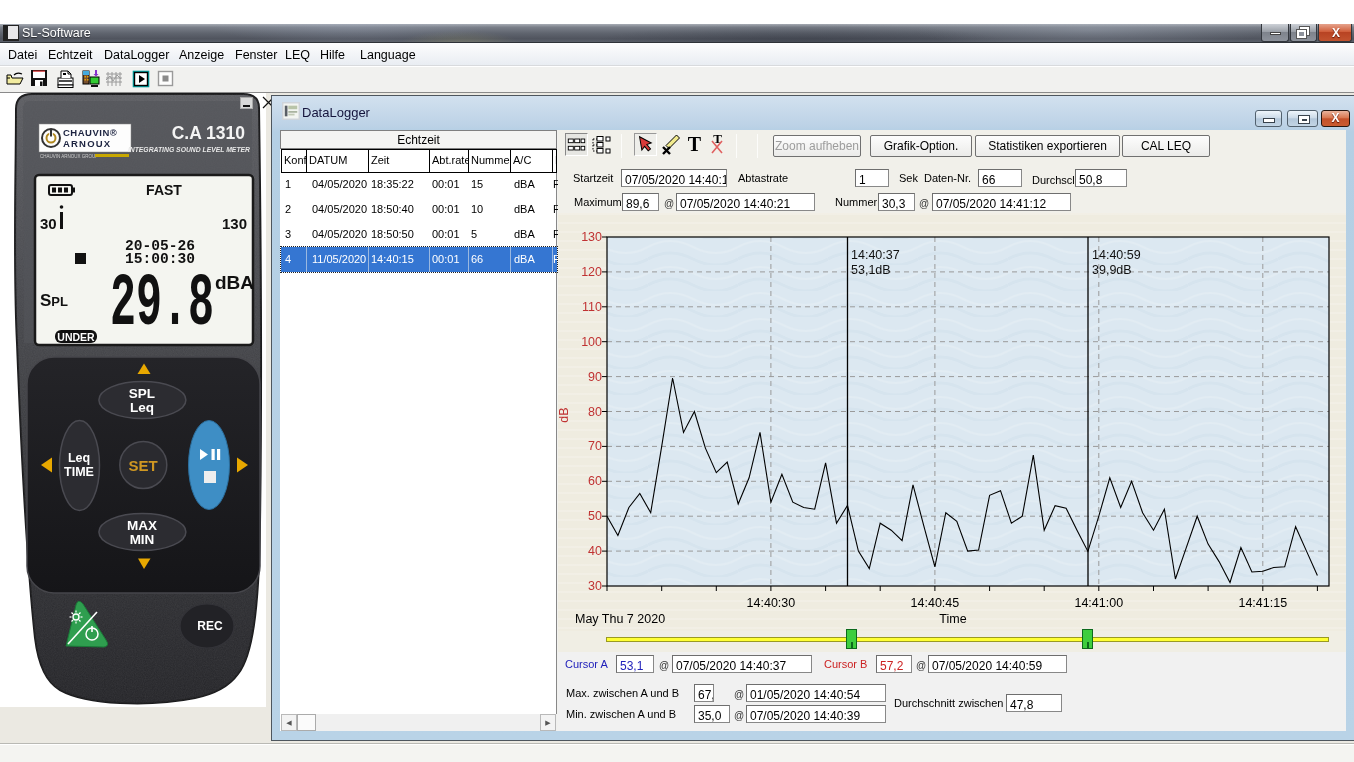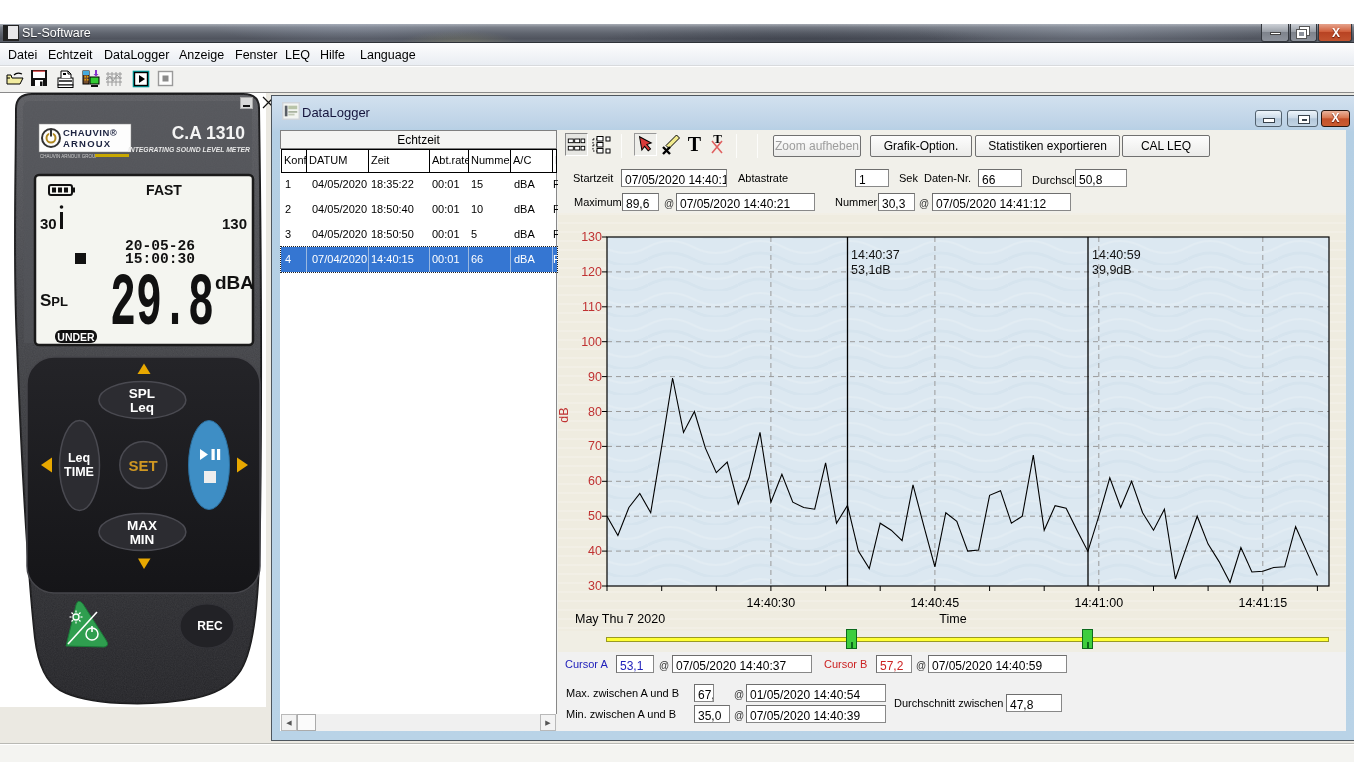--- a/index.html
+++ b/index.html
@@ -346,21 +346,21 @@
 
   <div class="td" style="left:285px;top:228px">3</div>
   <div class="td" style="left:312px;top:228px">04/05/2020</div>
   <div class="td" style="left:371px;top:228px">18:50:50</div>
   <div class="td" style="left:432px;top:228px">00:01</div>
   <div class="td" style="left:471px;top:228px">5</div>
   <div class="td" style="left:514px;top:228px">dBA</div>
   <div class="td" style="left:553px;top:228px">F</div>
 
   <div class="td td4" style="left:285px;top:253px">4</div>
-  <div class="td td4" style="left:312px;top:253px">07/04/2020</div>
+  <div class="td td4" style="left:312px;top:253px">11/05/2020</div>
   <div class="td td4" style="left:371px;top:253px">14:40:15</div>
   <div class="td td4" style="left:432px;top:253px">00:01</div>
   <div class="td td4" style="left:471px;top:253px">66</div>
   <div class="td td4" style="left:514px;top:253px">dBA</div>
   <div class="td td4" style="left:553px;top:253px">F</div>
   <div class="abs" style="left:306px;top:247px;width:1px;height:25px;background:#9ab8e0"></div>
   <div class="abs" style="left:368px;top:247px;width:1px;height:25px;background:#9ab8e0"></div>
   <div class="abs" style="left:429px;top:247px;width:1px;height:25px;background:#9ab8e0"></div>
   <div class="abs" style="left:468px;top:247px;width:1px;height:25px;background:#9ab8e0"></div>
   <div class="abs" style="left:510px;top:247px;width:1px;height:25px;background:#9ab8e0"></div>

